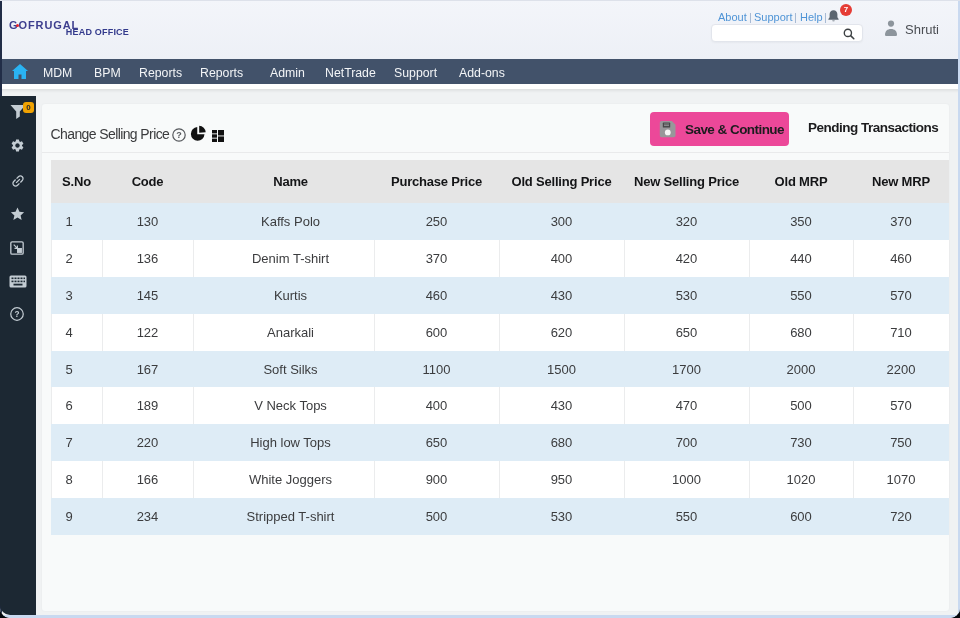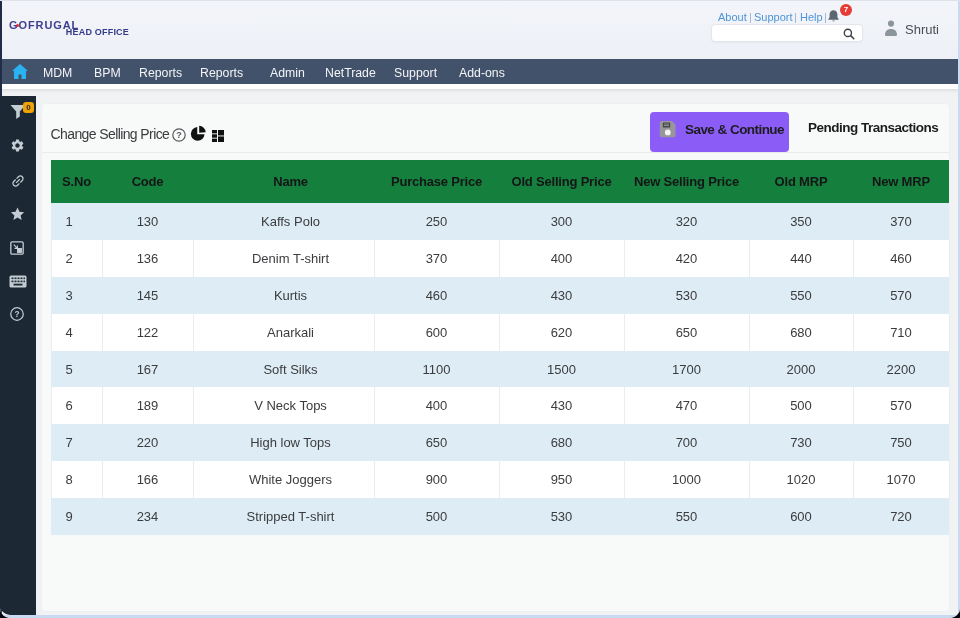--- a/index.html
+++ b/index.html
@@ -36,28 +36,28 @@
 
 .sidebar { position:absolute; left:0; top:96px; width:36px; height:519px; background:#1c2833; border-bottom-left-radius:10px; z-index:61; }
 .sb { position:absolute; left:9px; }
 .sbadge { position:absolute; left:23px; top:6px; width:11px; height:11px; background:#f0a202; border-radius:3px; color:#2a2a2a; font-size:8px; font-weight:bold; text-align:center; line-height:11px; }
 
 .card { position:absolute; left:42px; top:104px; width:907px; height:507px; background:#f8fafa; border-radius:3px; box-shadow:0 0 2px rgba(0,0,0,.05); }
 .titlerow { position:absolute; left:0; top:0; width:100%; height:49px; border-bottom:1px solid #e9eaeb; }
 .title { position:absolute; left:8.5px; top:22px; font-size:14px; letter-spacing:-0.6px; color:#3a3b3d; }
 .ticon { position:absolute; top:14px; }
 .bluelink { position:absolute; left:405px; top:14px; font-size:13px; letter-spacing:-0.5px; color:#1f87e8; font-weight:bold; white-space:nowrap; }
-.savebtn { position:absolute; left:608px; top:8px; width:139px; height:40px; background:#8b5cf6; border-radius:4px; }
+.savebtn { position:absolute; left:608px; top:8px; width:139px; height:34px; background:#ec4899; border-radius:4px; }
 .savebtn svg { position:absolute; left:9px; top:8px; }
 .savebtn b { position:absolute; left:35px; top:10px; font-size:13.5px; letter-spacing:-0.55px; color:#1c1c1e; white-space:nowrap; }
 .pending { position:absolute; left:766px; top:16px; font-size:13.5px; letter-spacing:-0.5px; font-weight:bold; color:#1c1c1e; white-space:nowrap; }
 
 table { position:absolute; left:8.5px; top:56px; border-collapse:collapse; table-layout:fixed; width:898px; font-size:13px; color:#3b3c3e; }
 col.c1{width:51px;} col.c2{width:91px;} col.c3{width:181px;} col.c4{width:125px;} col.c5{width:125px;} col.c6{width:125px;} col.c7{width:104px;} col.c8{width:96px;}
-thead tr { height:43px; background:#15803d; }
+thead tr { height:43px; background:#e5e5e5; }
 th { font-size:13px; letter-spacing:-0.2px; color:#141517; font-weight:bold; text-align:center; }
 th.nm, td.nm { text-align:center; padding-left:14px; }
 tbody tr { height:36.9px; }
 td { text-align:center; }
 td.sn { padding-right:15px; }
 tr.b { background:#deecf6; }
 tr.w { background:#fff; }
 tr.w td { border-left:1px solid #ebeced; }
 tr.w td:last-child { border-right:1px solid #ebeced; }
 </style>

